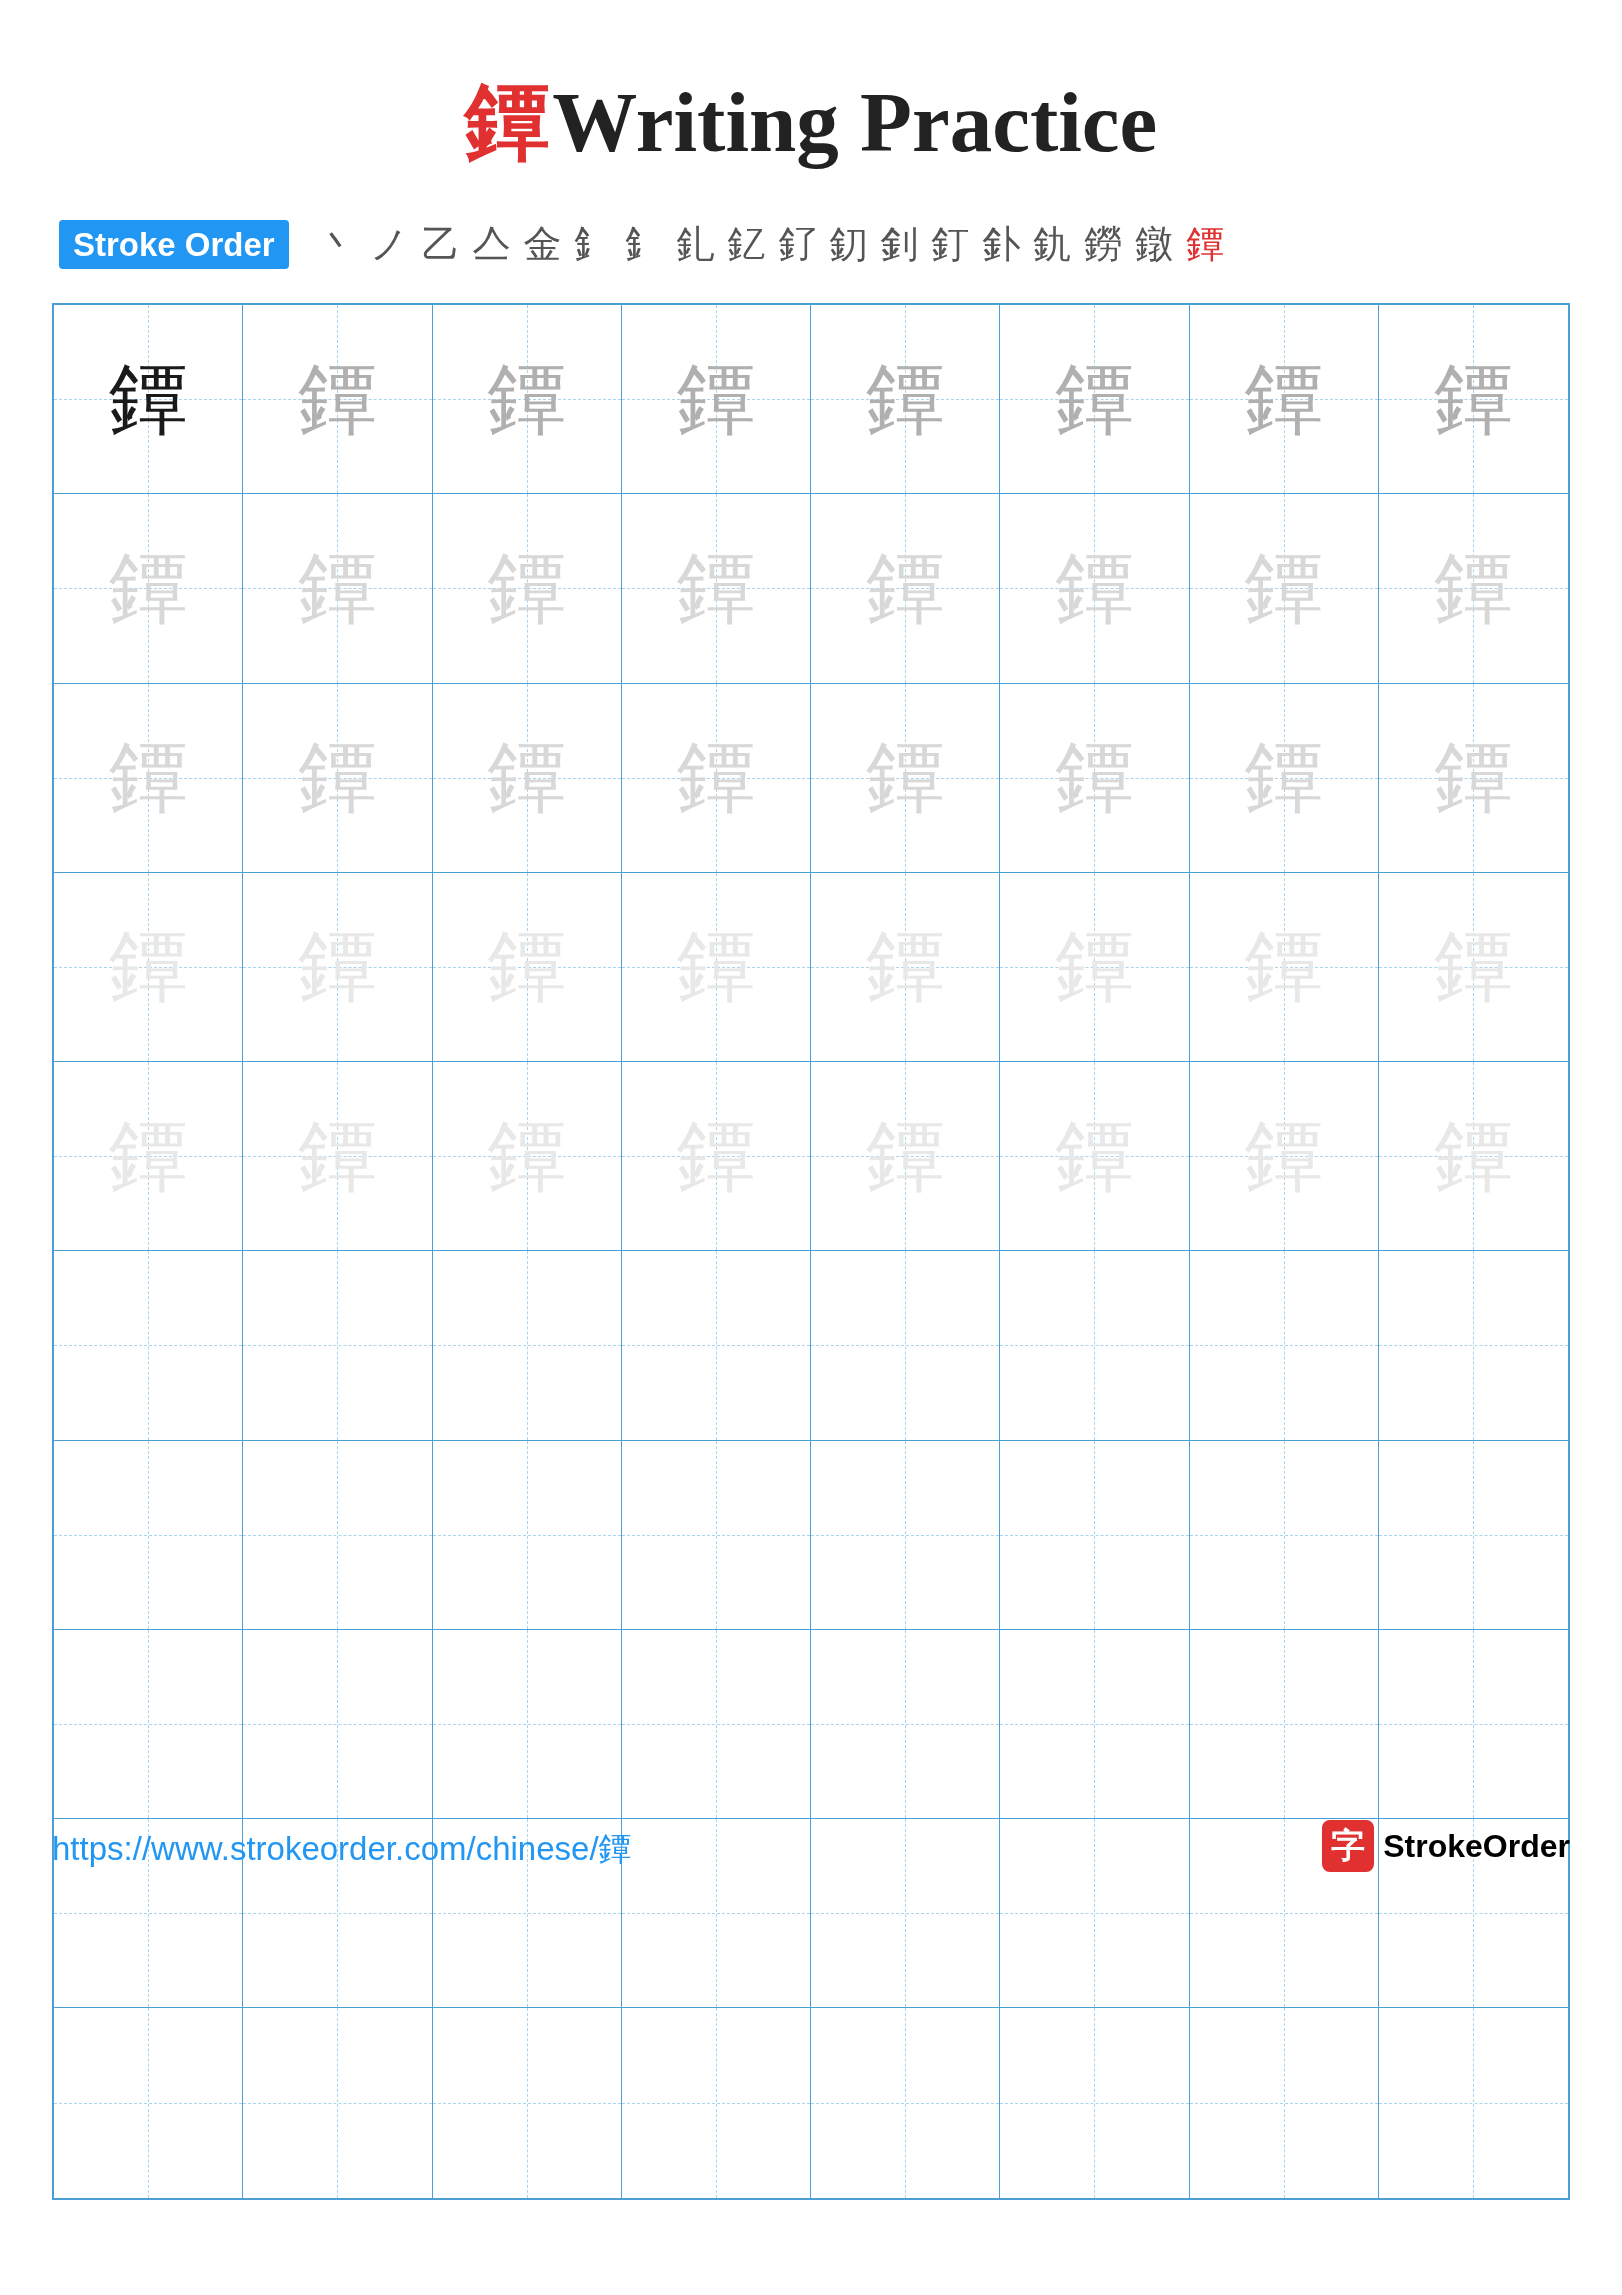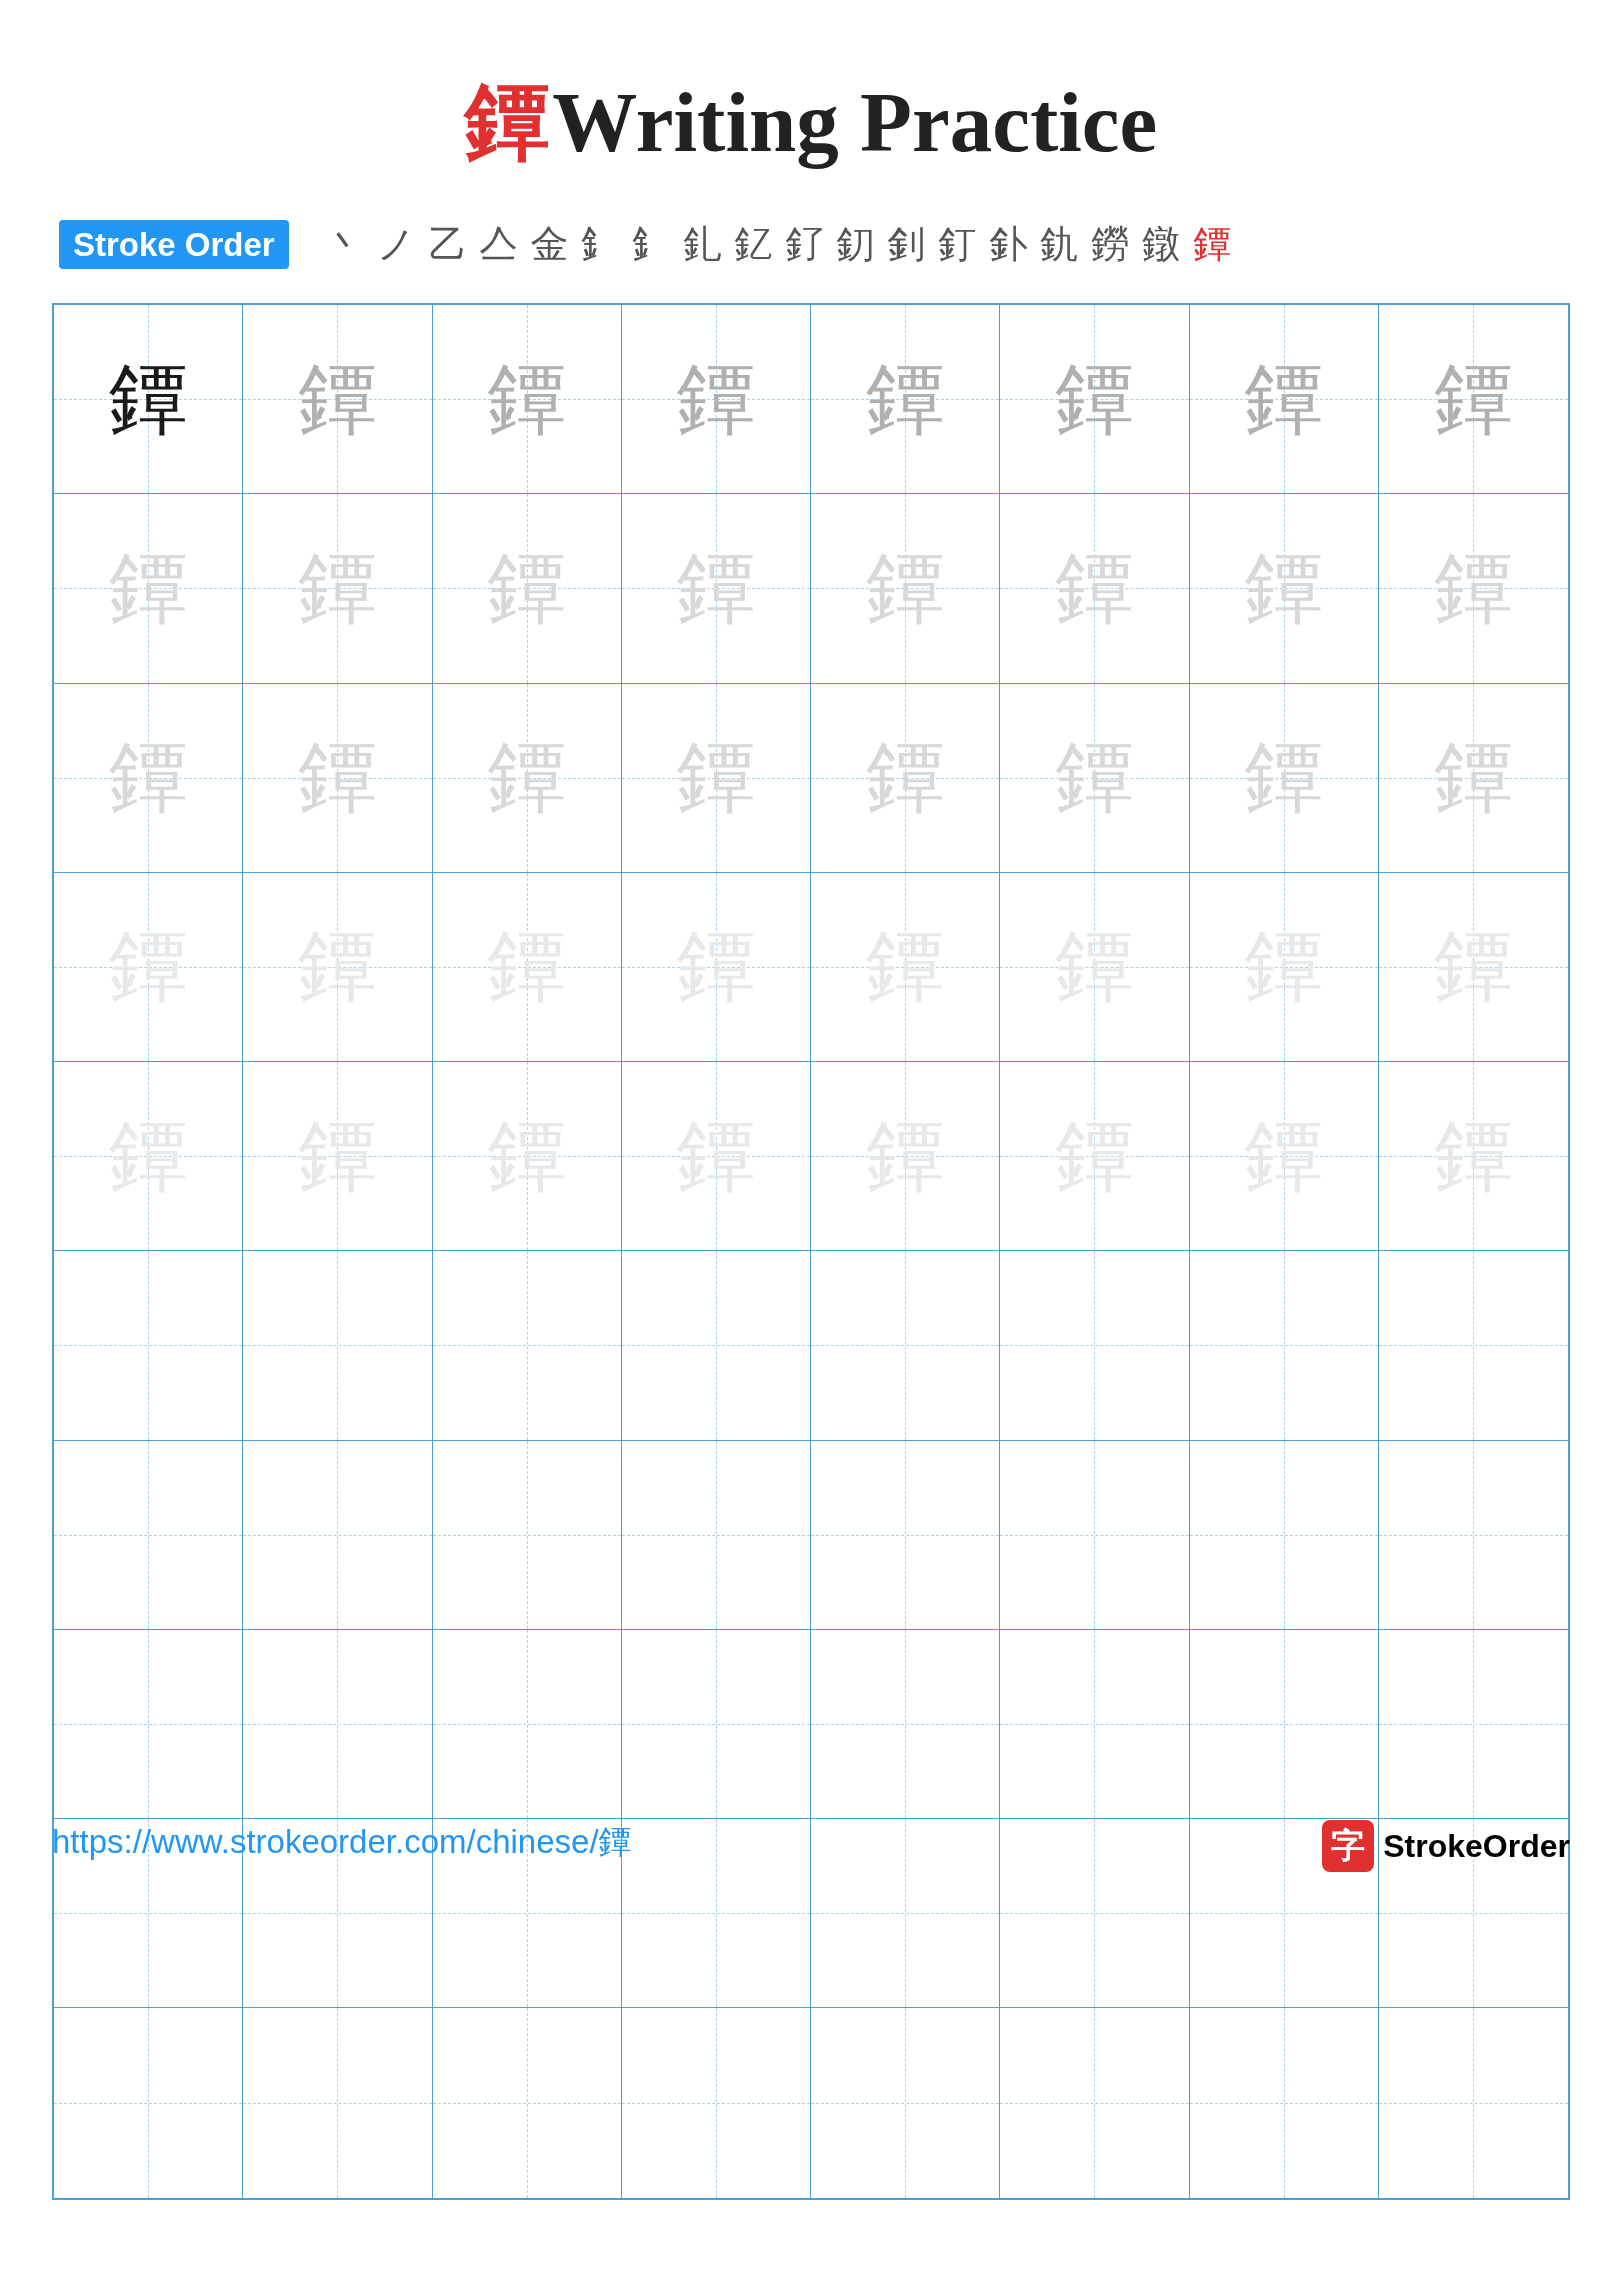--- a/index.html
+++ b/index.html
@@ -50,21 +50,21 @@
     }
 
     .stroke-order-badge {
       background: #2196F3;
       color: white;
       font-size: 33px;
       font-family: sans-serif;
       font-weight: bold;
       padding: 5.2px 14.4px;
       border-radius: 3.9px;
-      margin-right: 29px;
+      margin-right: 22px;
     }
 
     .stroke-step {
       color: #555;
       font-size: 38px;
       margin: 0 5.2px;
     }
 
     .stroke-step.red {
       color: #e03030;
@@ -145,21 +145,21 @@
       color: #e8e8e8;
     }
 
     
     .footer {
       position: absolute;
       bottom: 39px;
       left: 52px;
       right: 52px;
       display: flex;
-      align-items: flex-start;
+      align-items: flex-end;
       justify-content: space-between;
     }
 
     .footer-url {
       color: #2196F3;
       font-size: 33px;
       font-family: sans-serif;
     }
 
     .footer-brand {

